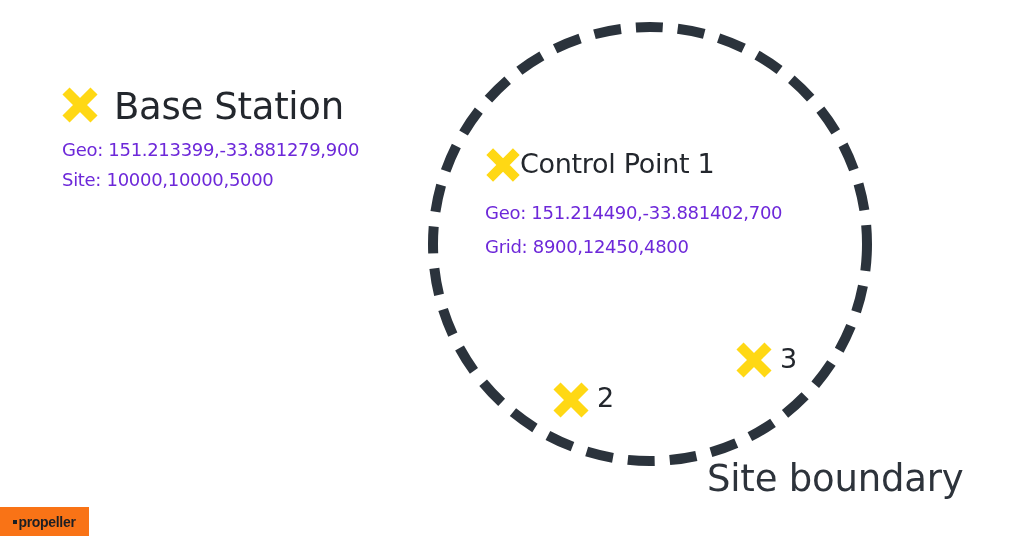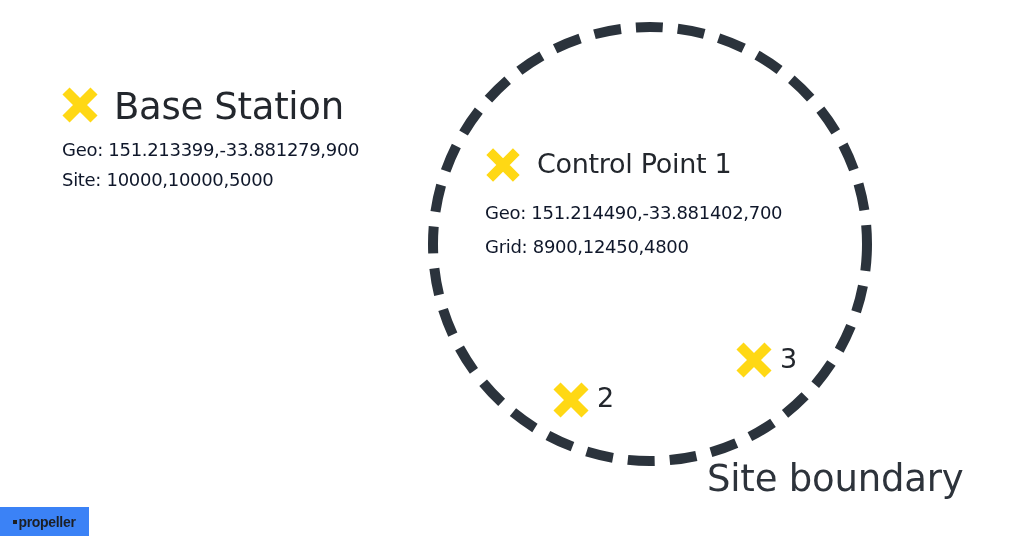--- a/index.html
+++ b/index.html
@@ -3,24 +3,24 @@
 <meta charset="utf-8">
 <style>
   html, body { margin:0; padding:0; }
   body { width:1024px; height:536px; background:#ffffff; position:relative; overflow:hidden;
          font-family:"DejaVu Sans","Liberation Sans",sans-serif; color:#23272d; }
   .abs { position:absolute; }
   svg.boundary { position:absolute; left:0; top:0; }
   .xmark { position:absolute; }
   .title-lg { font-size:37px; line-height:1; color:#23272d; white-space:nowrap; letter-spacing:-0.3px; }
   .title-md { font-size:27px; line-height:1; color:#23272d; white-space:nowrap; letter-spacing:-0.3px; }
-  .coord { font-size:18px; line-height:1; color:#0f172a; white-space:nowrap; letter-spacing:-0.3px; }
+  .coord { font-size:18px; line-height:1; color:#6d28d9; white-space:nowrap; letter-spacing:-0.3px; }
   .num { font-size:27px; line-height:1; color:#23272d; }
   .site-label { font-size:37px; line-height:1; color:#2d333b; white-space:nowrap; letter-spacing:-0.2px; }
-  .logo { position:absolute; left:0; top:507px; width:89px; height:29px; background:#3b82f6;
+  .logo { position:absolute; left:0; top:507px; width:89px; height:29px; background:#f97316;
           display:flex; align-items:center; justify-content:center; }
   .logo-text { font-family:"Liberation Sans",sans-serif; font-weight:bold; font-size:14px; color:#1c1f24; letter-spacing:-0.3px; }
   .logo-dot { display:inline-block; width:4px; height:4px; background:#1c1f24; margin-right:1px; vertical-align:middle; }
 </style>
 </head>
 <body>
 
 <svg class="boundary" width="1024" height="536" viewBox="0 0 1024 536">
   <circle cx="650" cy="244" r="217" fill="none" stroke="#2b333c" stroke-width="10" stroke-dasharray="27 15"></circle>
 </svg>
@@ -31,21 +31,21 @@
   </svg>
   <div class="abs title-lg" style="left:114px;top:88px">Base Station</div>
   <div class="abs coord" style="left:62px;top:141px">Geo: 151.213399,-33.881279,900</div>
   <div class="abs coord" style="left:62px;top:171px">Site: 10000,10000,5000</div>
 </div>
 
 <div>
   <svg class="xmark" style="left:484px;top:146px" width="38" height="38" viewBox="0 0 40 40">
     <path d="M6 6 L34 34 M34 6 L6 34" stroke="#FFD814" stroke-width="10"></path>
   </svg>
-  <div class="abs title-md" style="left:537px;top:150px">Control Point 1</div>
+  <div class="abs title-md" style="left:520px;top:150px">Control Point 1</div>
   <div class="abs coord" style="left:485px;top:204px">Geo: 151.214490,-33.881402,700</div>
   <div class="abs coord" style="left:485px;top:238px">Grid: 8900,12450,4800</div>
 </div>
 
 <div>
   <svg class="xmark" style="left:551px;top:380px" width="40" height="40" viewBox="0 0 40 40">
     <path d="M6 6 L34 34 M34 6 L6 34" stroke="#FFD814" stroke-width="10"></path>
   </svg>
   <div class="abs num" style="left:597px;top:384px">2</div>
 </div>

